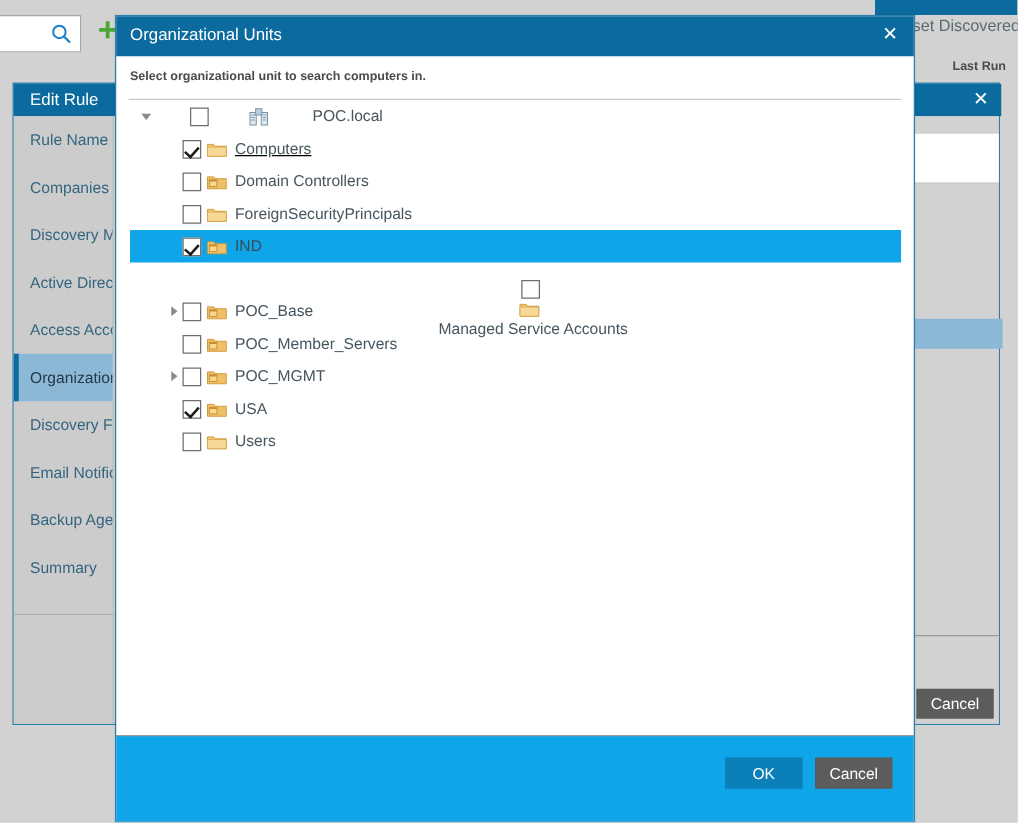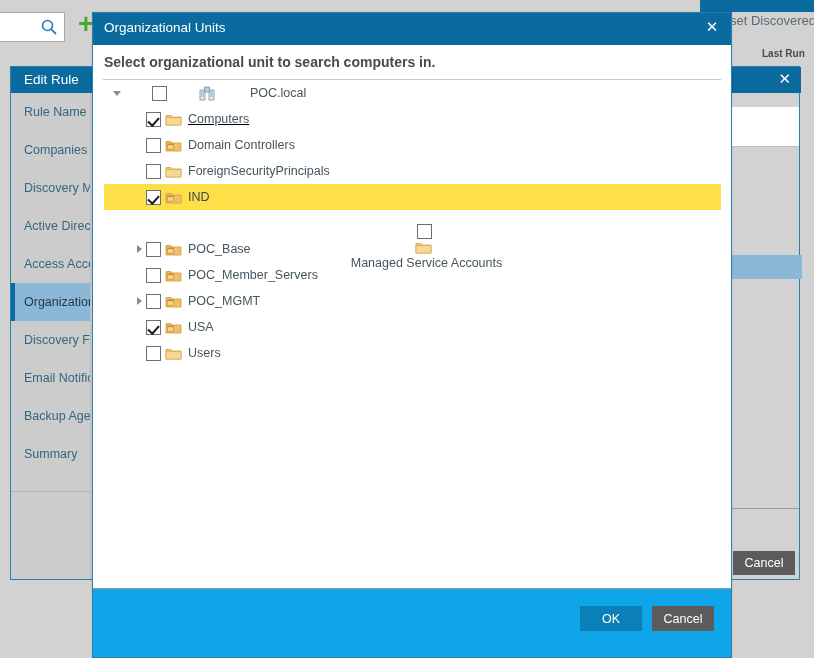--- a/index.html
+++ b/index.html
@@ -142,41 +142,41 @@
     position: absolute; right: 11px; top: 5px;
     width: 16px; height: 18px;
     color: #ffffff; font-size: 15px; line-height: 18px;
     text-align: center; cursor: pointer;
     font-family: "DejaVu Sans", sans-serif;
   }
   .modal-subtitle {
     position: absolute; left: 0; top: 32px;
     width: 638px; height: 34px;
     line-height: 34px; padding-left: 11px;
-    font-size: 14px; font-weight: bold; color: #4a4a4a;
+    font-size: 10px; font-weight: bold; color: #4a4a4a;
   }
   .modal-subtitle-rule {
     position: absolute; left: 10px; top: 66px;
     width: 618px; height: 1px; background: #c9c9c9;
   }
 
   
   .tree-panel {
     position: absolute; left: 10px; top: 67px;
     width: 618px; height: 508px;
     background: #ffffff;
     border-left: 1px solid #ffffff;
     overflow: hidden;
   }
   .tree-row {
     position: relative;
     height: 26px;
     display: flex; align-items: center;
   }
-  .tree-row.hl { background: #fde047; }
+  .tree-row.hl { background: #0ea5e9; }
 
   .twisty {
     width: 14px; height: 26px; flex: 0 0 14px;
     display: flex; align-items: center; justify-content: center;
   }
   .twisty.down::before {
     content: "";
     width: 0; height: 0;
     border-left: 4px solid transparent;
     border-right: 4px solid transparent;

